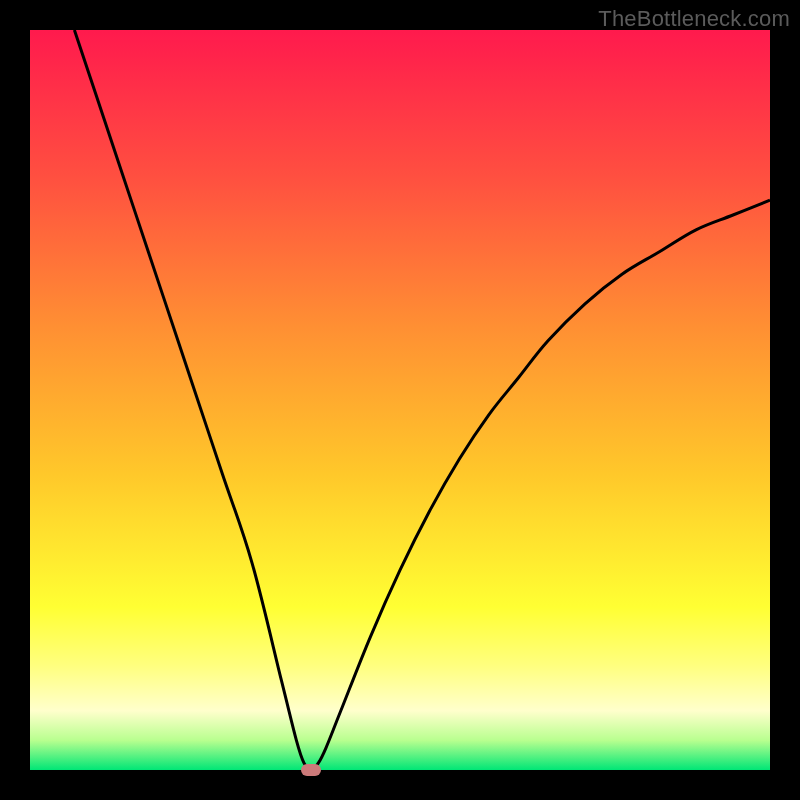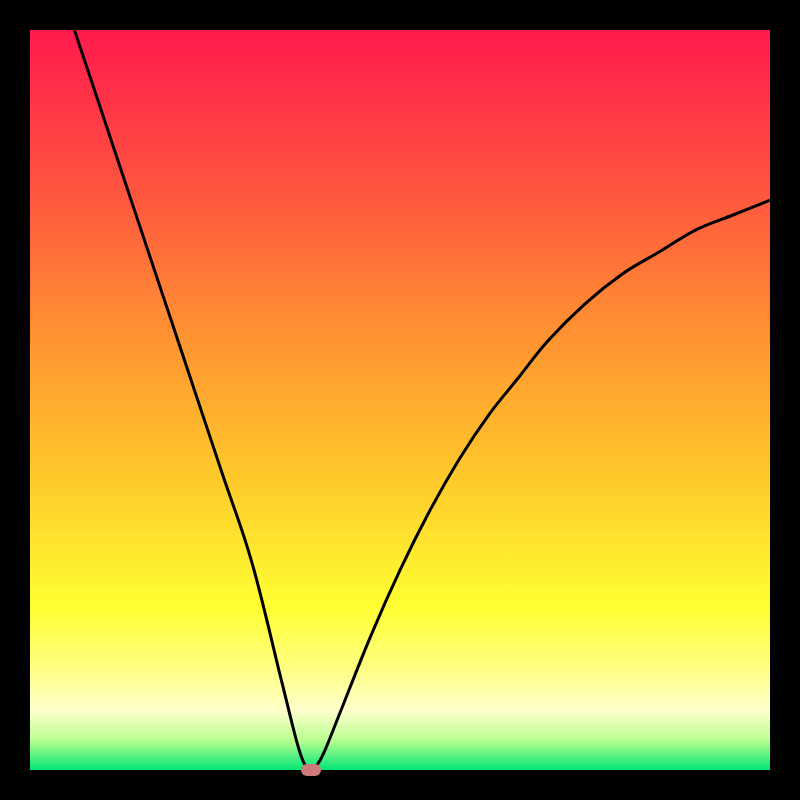--- a/index.html
+++ b/index.html
@@ -53,20 +53,21 @@
     border-radius: 6px;
     transform: translate(-50%, -50%);
     z-index: 15;
   }
 </style>
 </head>
 <body>
 
 <div class="frame">
 
+  <div class="watermark">TheBottleneck.com</div>
 
   <div class="plot-area">
 
     <svg class="gradient-rect" viewBox="0 0 740 740" preserveAspectRatio="none">
       <defs>
         <linearGradient id="bg-grad" x1="0" y1="0" x2="0" y2="1">
             <stop offset="0%" stop-color="#ff1a4d"></stop>
             <stop offset="20%" stop-color="#ff5040"></stop>
             <stop offset="40%" stop-color="#ff8f33"></stop>
             <stop offset="60%" stop-color="#ffc82a"></stop>

